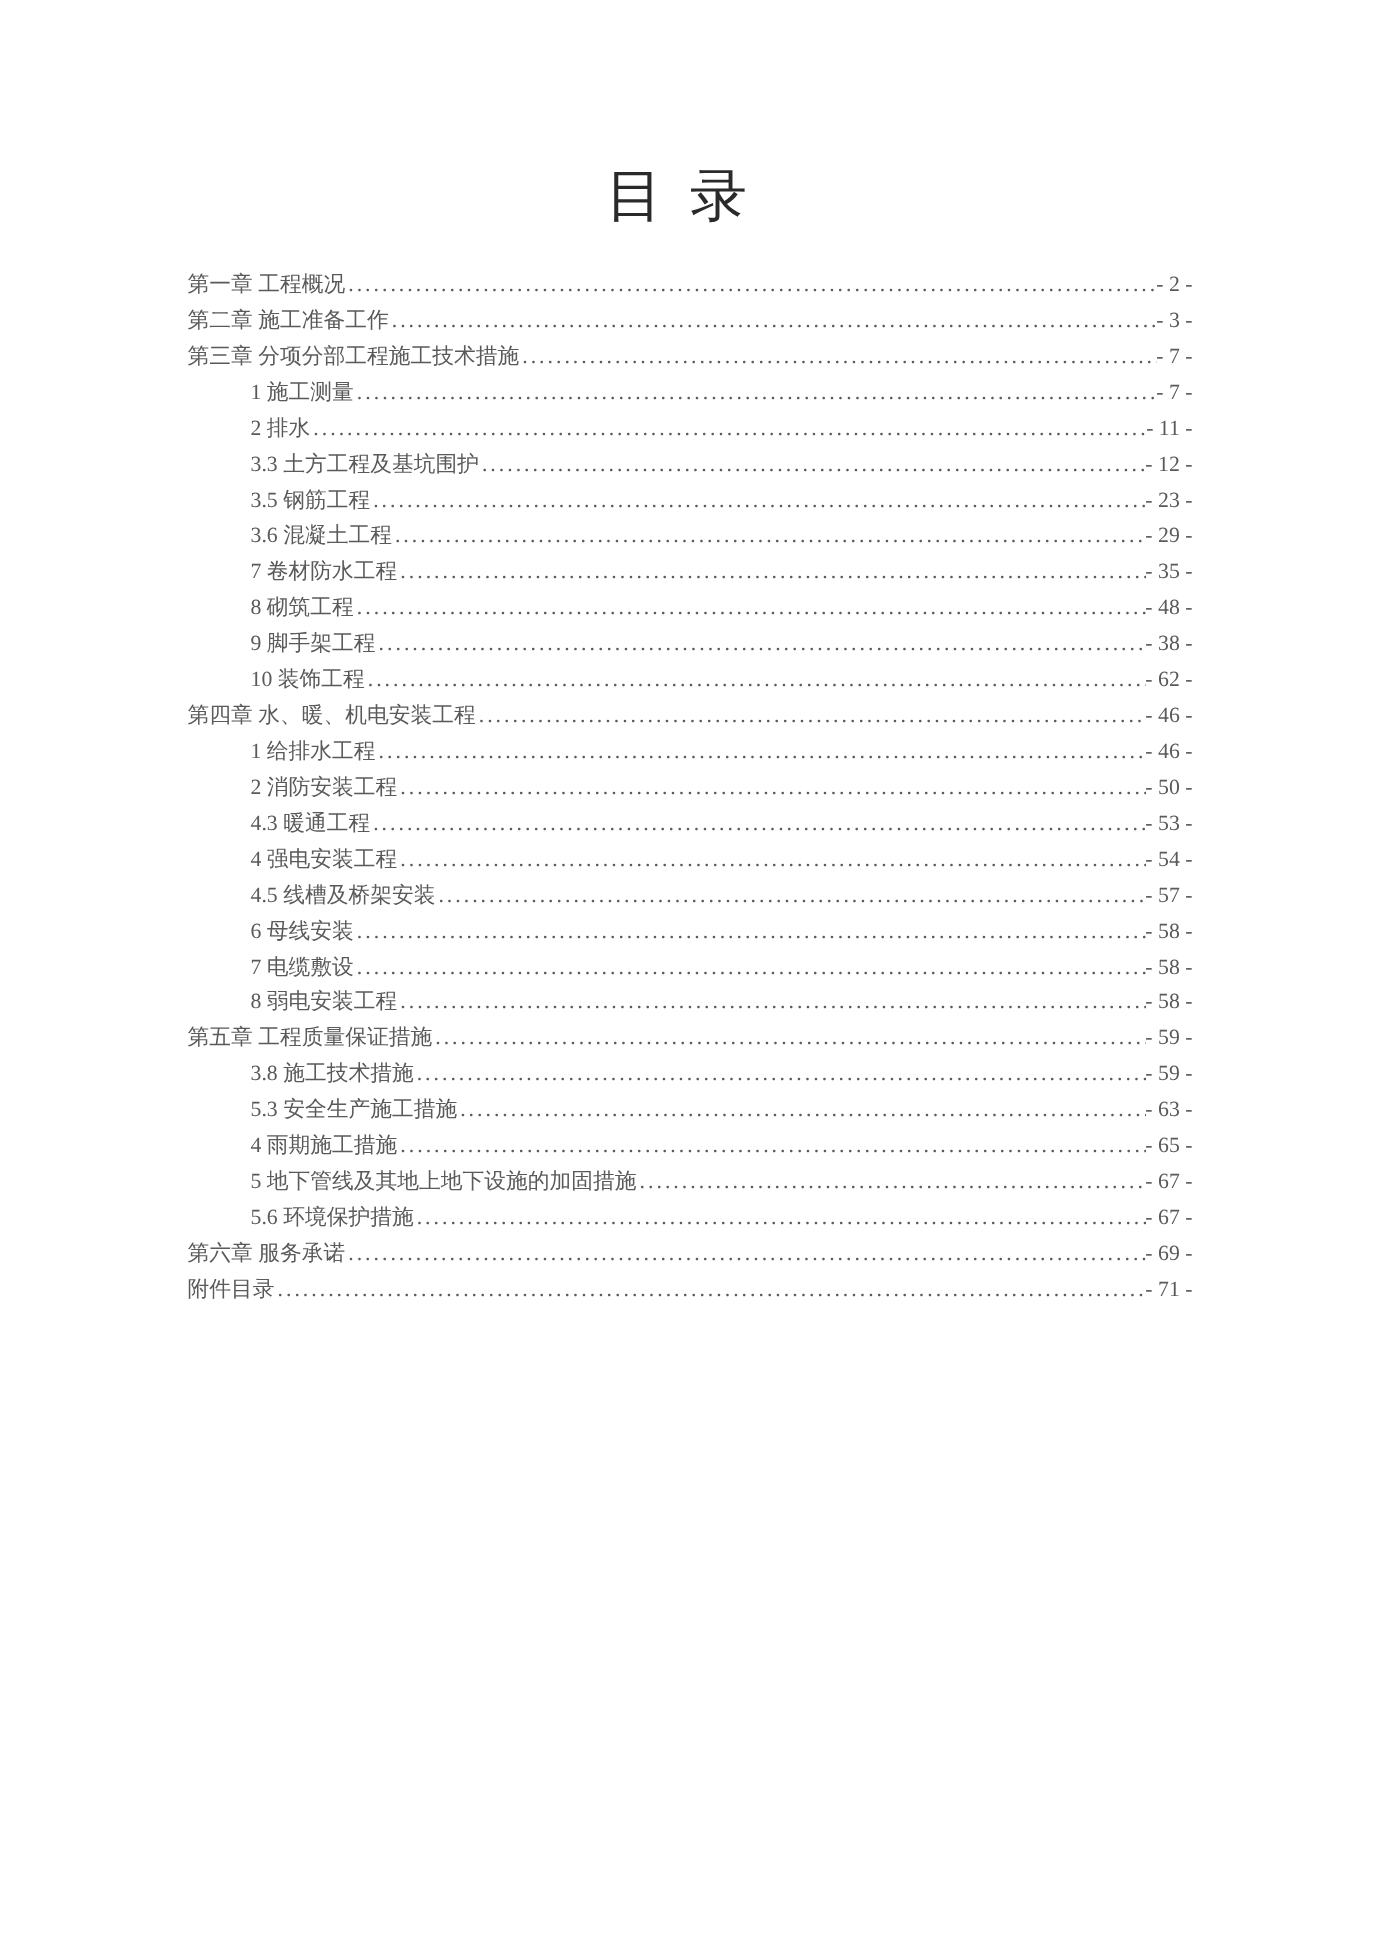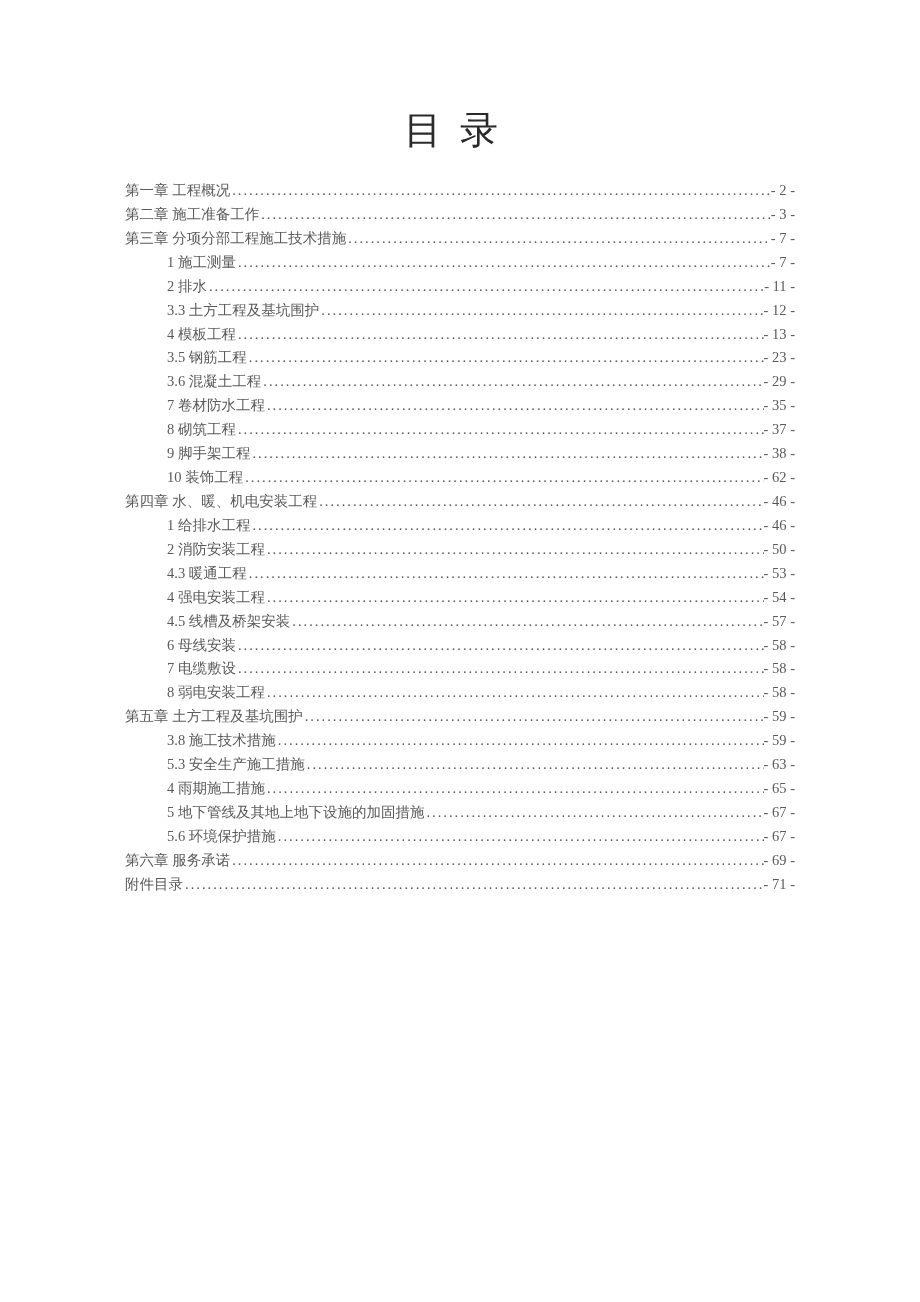--- a/index.html
+++ b/index.html
@@ -87,43 +87,38 @@
       <span class="toc-label">2 排水</span>
       <span class="toc-dots"></span>
       <span class="toc-page">- 11 -</span>
     </div>
     <div class="toc-entry level-2">
       <span class="toc-label">3.3 土方工程及基坑围护</span>
       <span class="toc-dots"></span>
       <span class="toc-page">- 12 -</span>
     </div>
     <div class="toc-entry level-2">
-      <span class="toc-label">4 模板工程</span>
-      <span class="toc-dots"></span>
-      <span class="toc-page">- 13 -</span>
-    </div>
-    <div class="toc-entry level-2">
       <span class="toc-label">3.5 钢筋工程</span>
       <span class="toc-dots"></span>
       <span class="toc-page">- 23 -</span>
     </div>
     <div class="toc-entry level-2">
       <span class="toc-label">3.6 混凝土工程</span>
       <span class="toc-dots"></span>
       <span class="toc-page">- 29 -</span>
     </div>
     <div class="toc-entry level-2">
       <span class="toc-label">7 卷材防水工程</span>
       <span class="toc-dots"></span>
       <span class="toc-page">- 35 -</span>
     </div>
     <div class="toc-entry level-2">
       <span class="toc-label">8 砌筑工程</span>
       <span class="toc-dots"></span>
-      <span class="toc-page">- 37 -</span>
+      <span class="toc-page">- 48 -</span>
     </div>
     <div class="toc-entry level-2">
       <span class="toc-label">9 脚手架工程</span>
       <span class="toc-dots"></span>
       <span class="toc-page">- 38 -</span>
     </div>
     <div class="toc-entry level-2">
       <span class="toc-label">10 装饰工程</span>
       <span class="toc-dots"></span>
       <span class="toc-page">- 62 -</span>
@@ -167,21 +162,21 @@
       <span class="toc-label">7 电缆敷设</span>
       <span class="toc-dots"></span>
       <span class="toc-page">- 58 -</span>
     </div>
     <div class="toc-entry level-2">
       <span class="toc-label">8 弱电安装工程</span>
       <span class="toc-dots"></span>
       <span class="toc-page">- 58 -</span>
     </div>
     <div class="toc-entry level-1">
-      <span class="toc-label">第五章 土方工程及基坑围护</span>
+      <span class="toc-label">第五章 工程质量保证措施</span>
       <span class="toc-dots"></span>
       <span class="toc-page">- 59 -</span>
     </div>
     <div class="toc-entry level-2">
       <span class="toc-label">3.8 施工技术措施</span>
       <span class="toc-dots"></span>
       <span class="toc-page">- 59 -</span>
     </div>
     <div class="toc-entry level-2">
       <span class="toc-label">5.3 安全生产施工措施</span>

